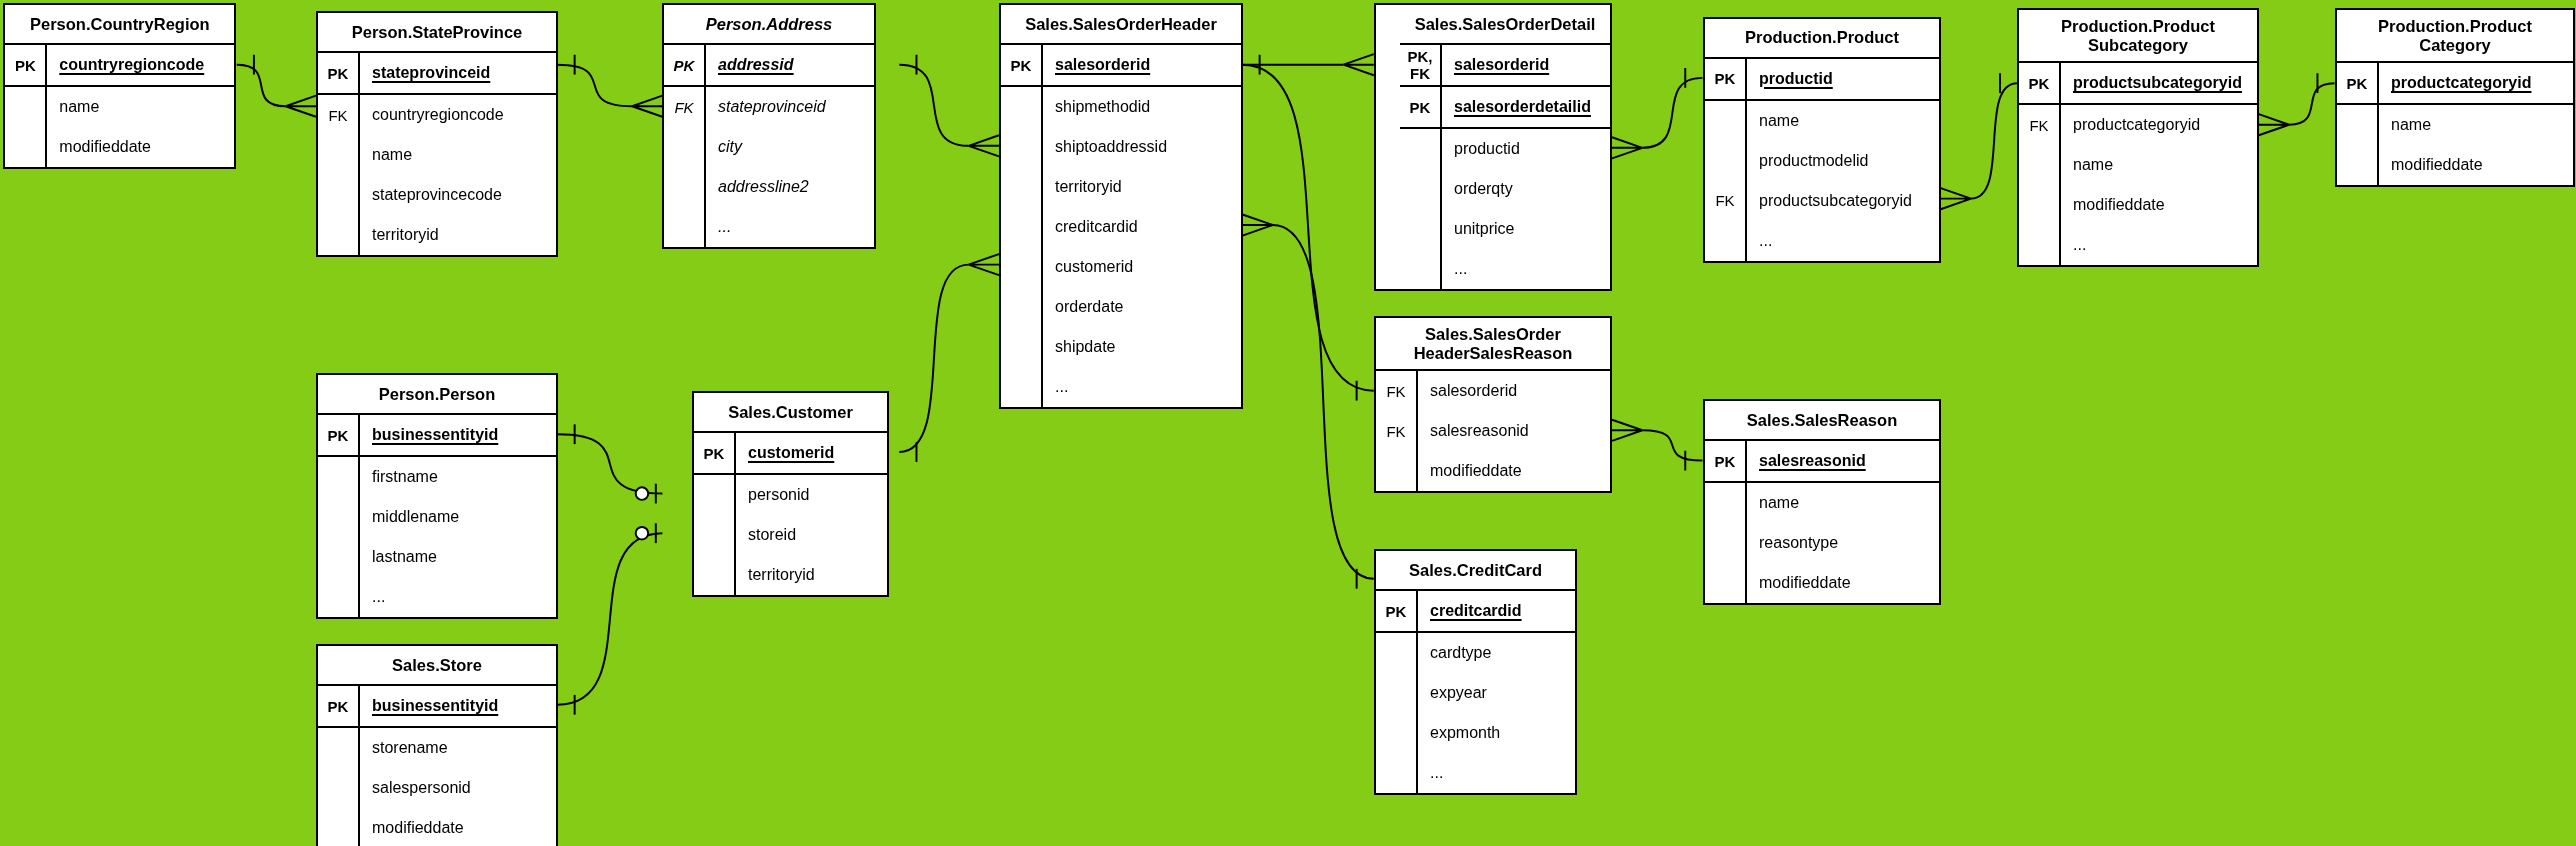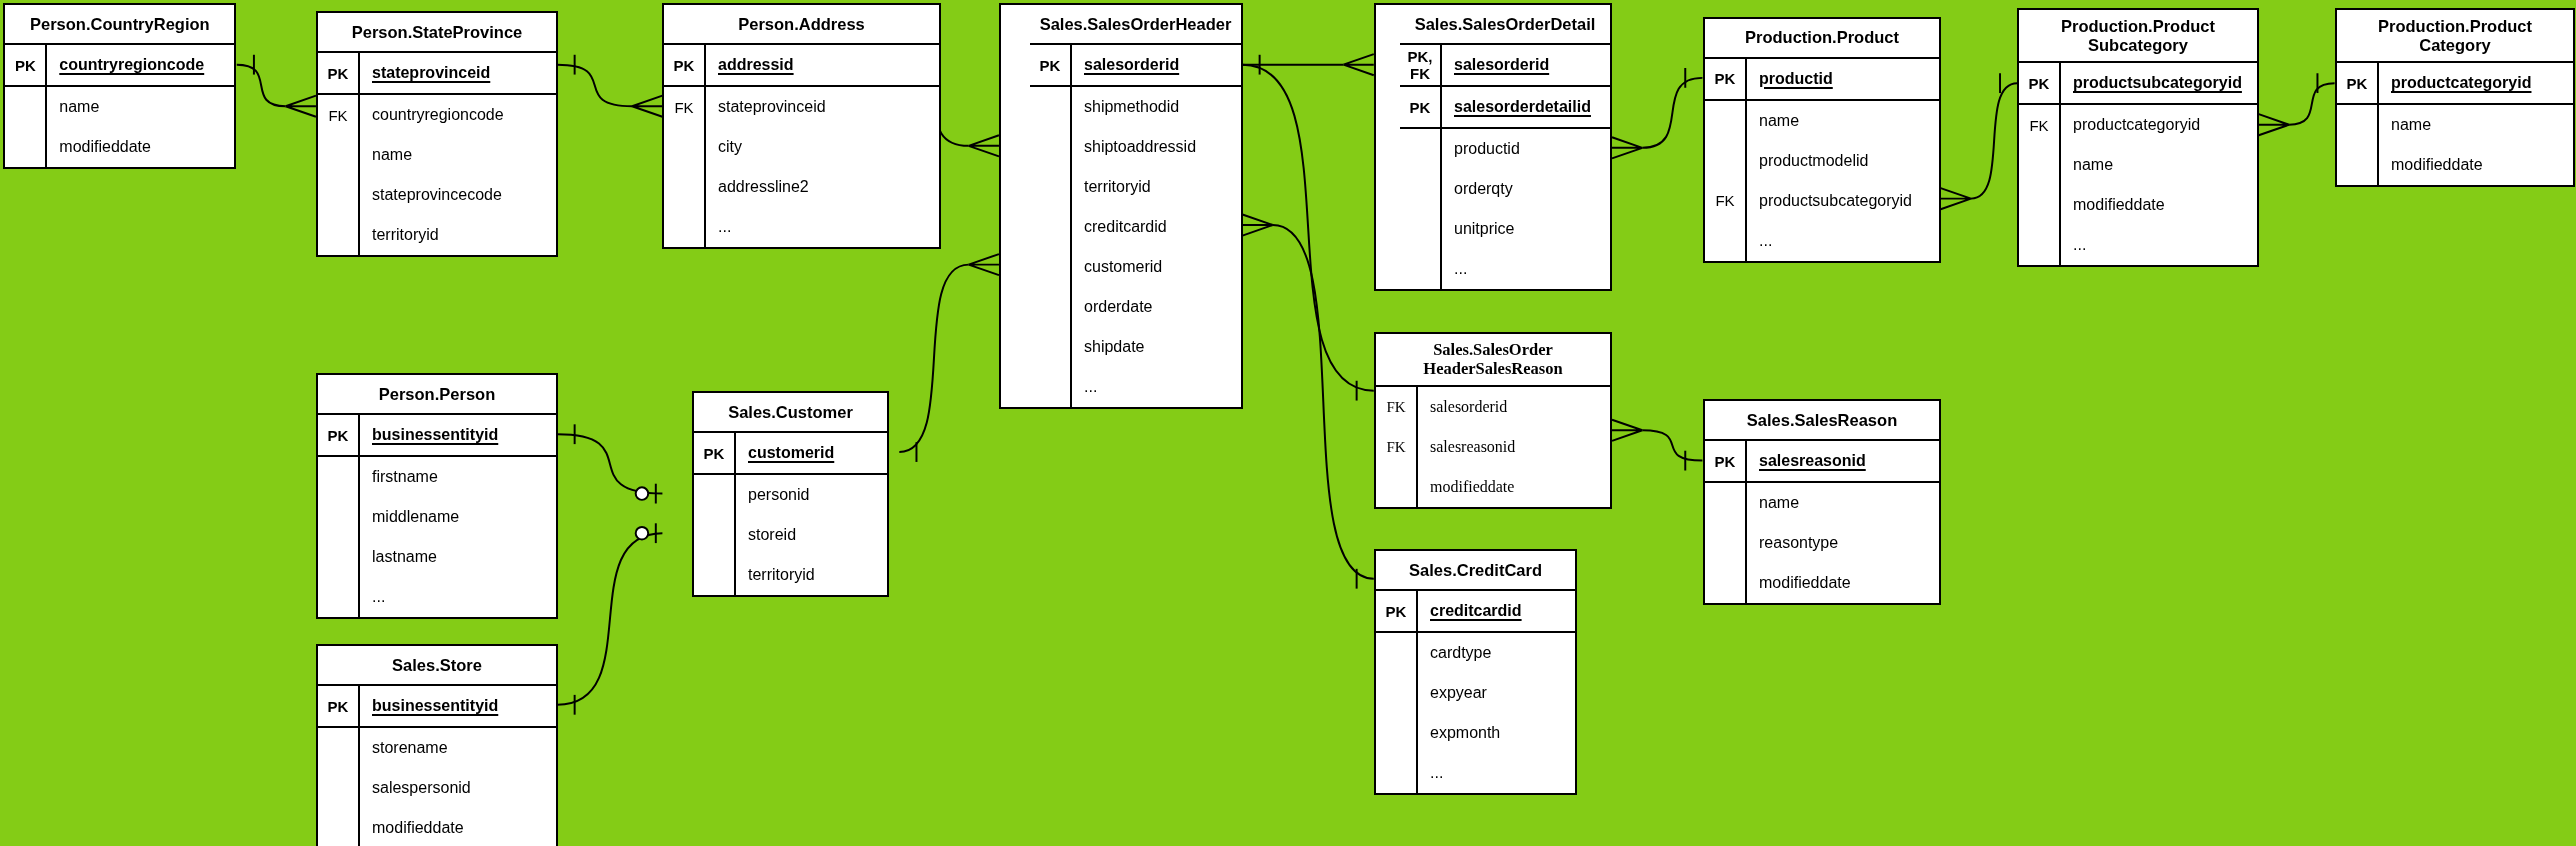--- a/index.html
+++ b/index.html
@@ -185,21 +185,21 @@
         <div class="t-row">
           <div class="t-key"></div>
           <div class="t-field">stateprovincecode</div>
         </div>
         <div class="t-row">
           <div class="t-key"></div>
           <div class="t-field">territoryid</div>
         </div>
       </div>
     </div>
-    <div class="t-box" style="left: 662px; top: 3.3px; width: 279px;">
+    <div class="t-box" style="left: 662px; top: 3.3px; width: 214px; font-style: italic;">
       <div class="t-hdr">Person.Address</div>
       <div class="t-sec">
         <div class="t-row">
           <div class="t-key b">PK</div>
           <div class="t-field pk">addressid</div>
         </div>
       </div>
       <div class="t-sec">
         <div class="t-row">
           <div class="t-key">FK</div>
@@ -212,21 +212,21 @@
         <div class="t-row">
           <div class="t-key"></div>
           <div class="t-field">addressline2</div>
         </div>
         <div class="t-row">
           <div class="t-key"></div>
           <div class="t-field">...</div>
         </div>
       </div>
     </div>
-    <div class="t-box" style="left: 999px; top: 3.3px; width: 244px; padding-left: 29px;">
+    <div class="t-box" style="left: 999px; top: 3.3px; width: 244px;">
       <div class="t-hdr">Sales.SalesOrderHeader</div>
       <div class="t-sec">
         <div class="t-row">
           <div class="t-key b">PK</div>
           <div class="t-field pk">salesorderid</div>
         </div>
       </div>
       <div class="t-sec">
         <div class="t-row">
           <div class="t-key"></div>
@@ -364,21 +364,21 @@
         <div class="t-row">
           <div class="t-key"></div>
           <div class="t-field">name</div>
         </div>
         <div class="t-row">
           <div class="t-key"></div>
           <div class="t-field">modifieddate</div>
         </div>
       </div>
     </div>
-    <div class="t-box" style="left: 1374px; top: 332px; width: 238px; font-family: Liberation Serif, serif;">
+    <div class="t-box" style="left: 1374px; top: 316px; width: 238px;">
       <div class="t-hdr two">Sales.SalesOrder
 HeaderSalesReason</div>
       <div class="t-sec">
         <div class="t-row">
           <div class="t-key">FK</div>
           <div class="t-field">salesorderid</div>
         </div>
         <div class="t-row">
           <div class="t-key">FK</div>
           <div class="t-field">salesreasonid</div>

